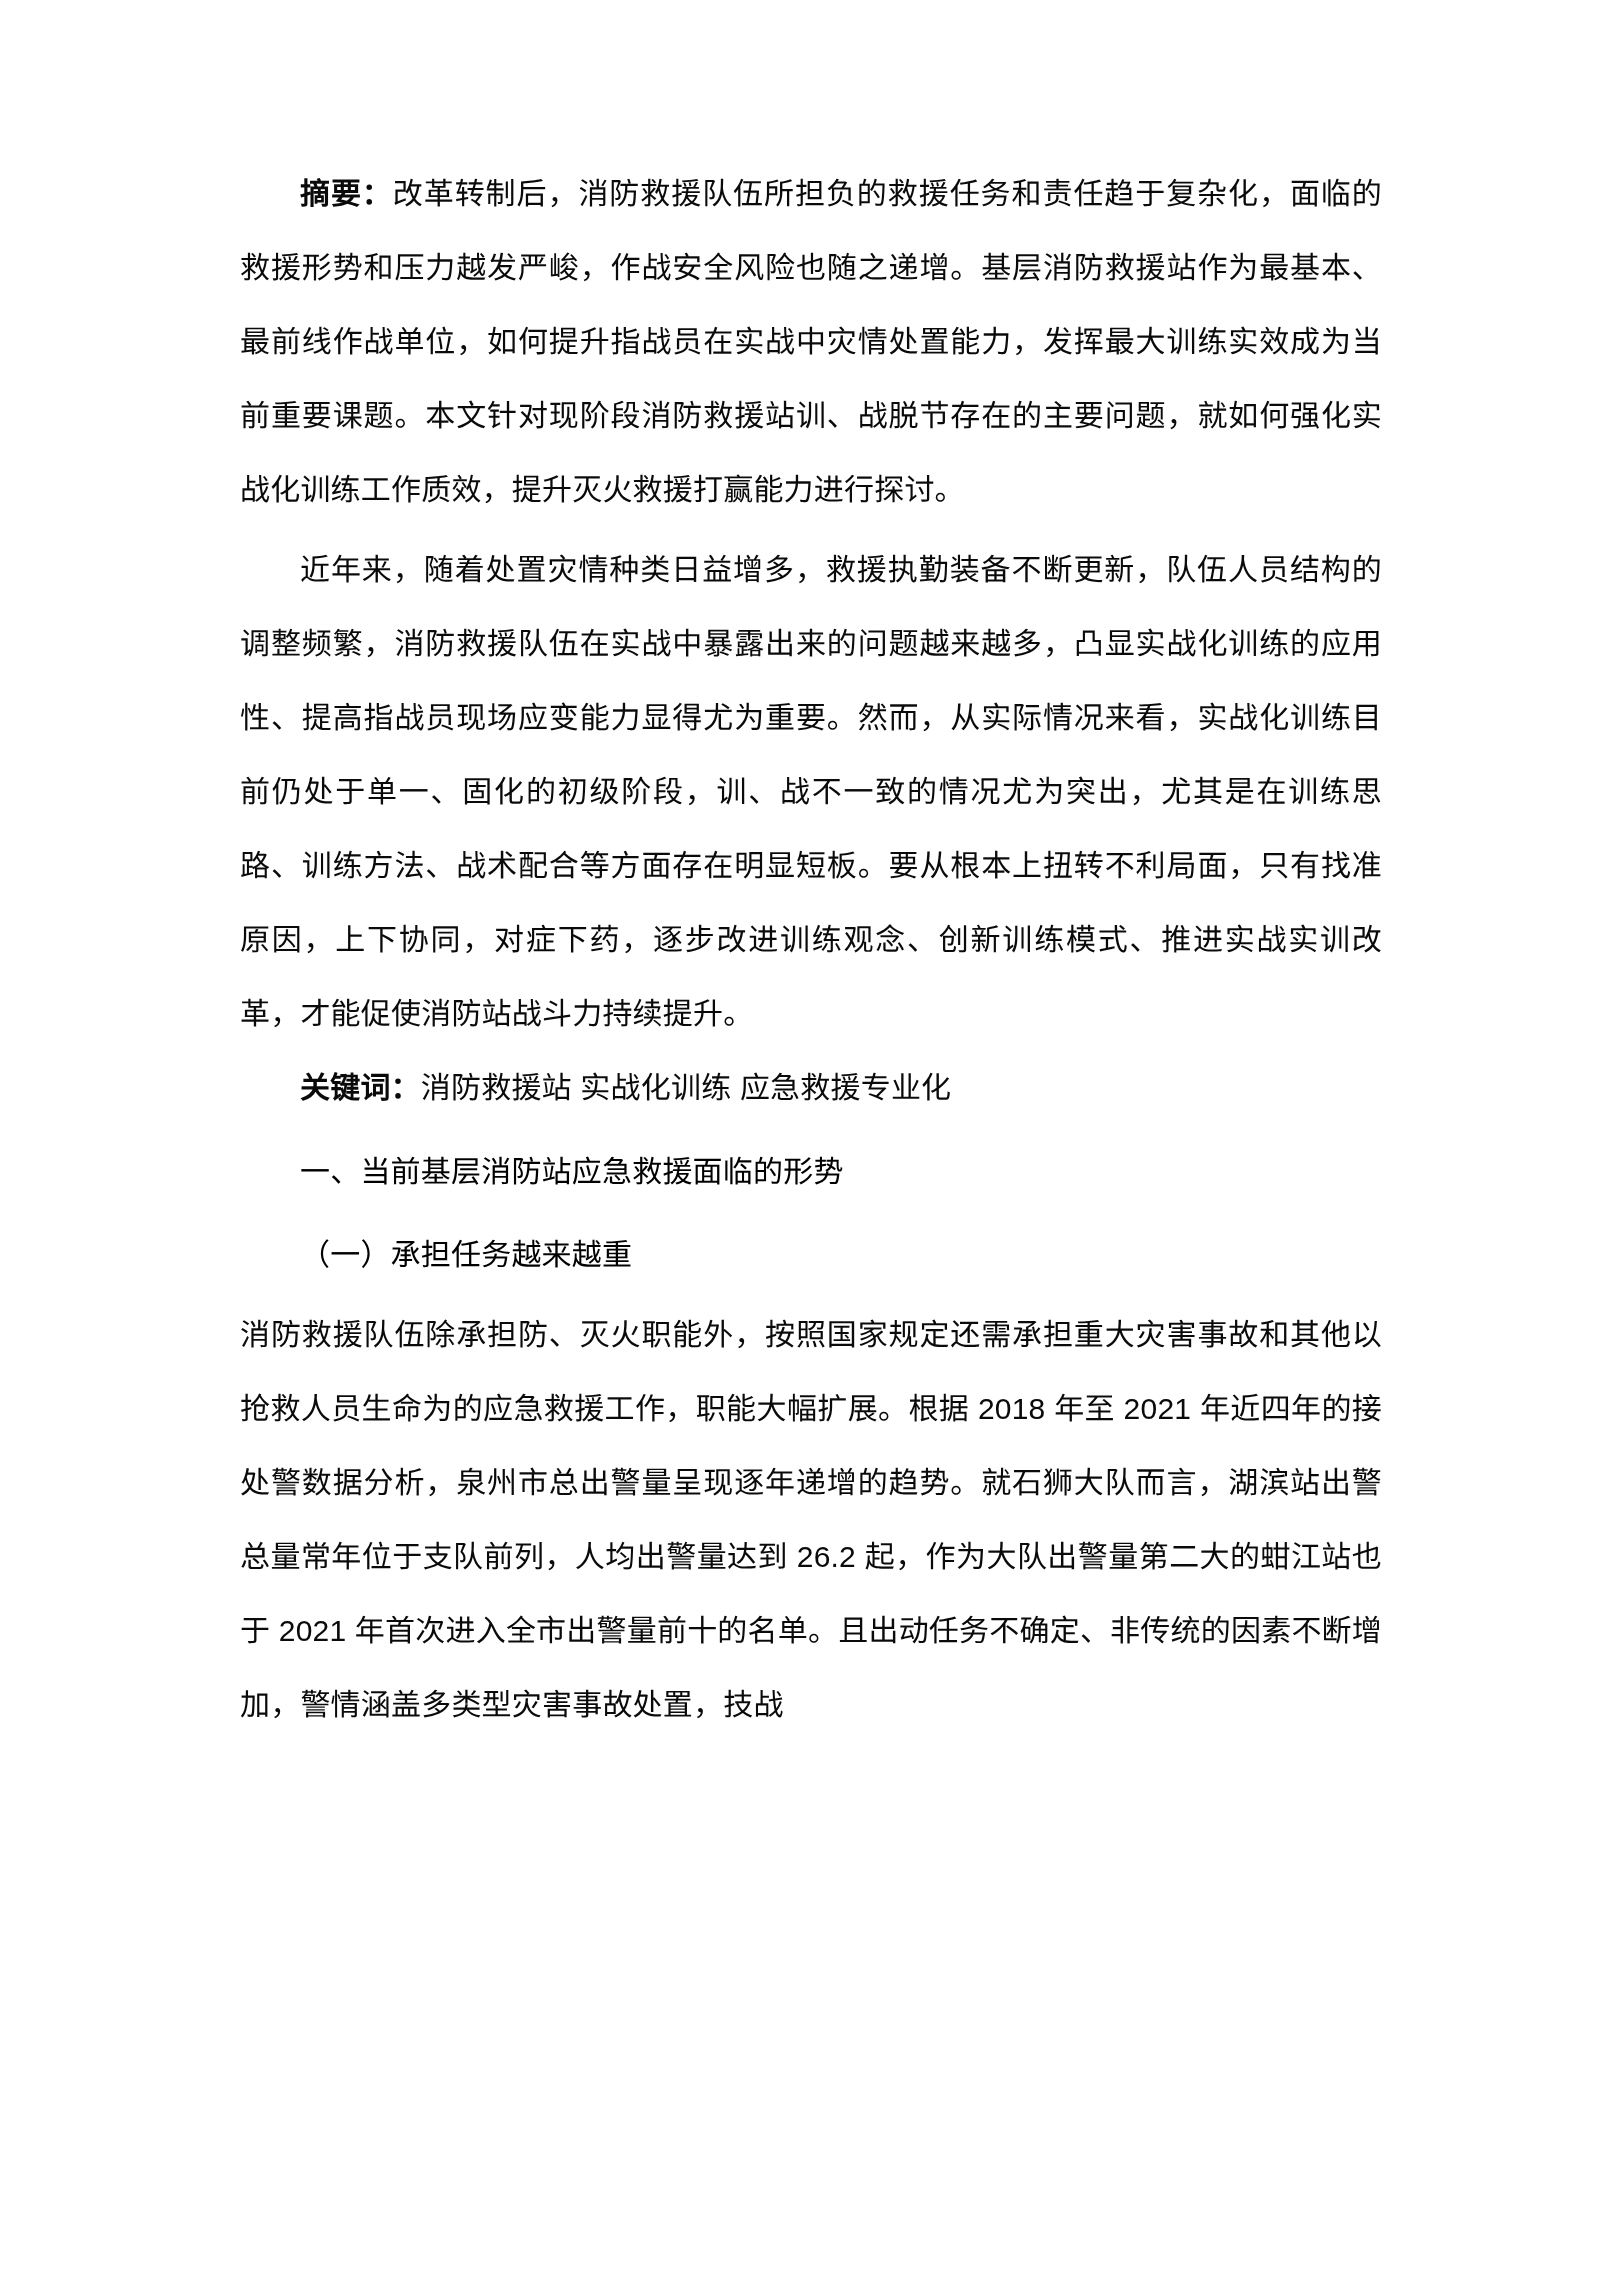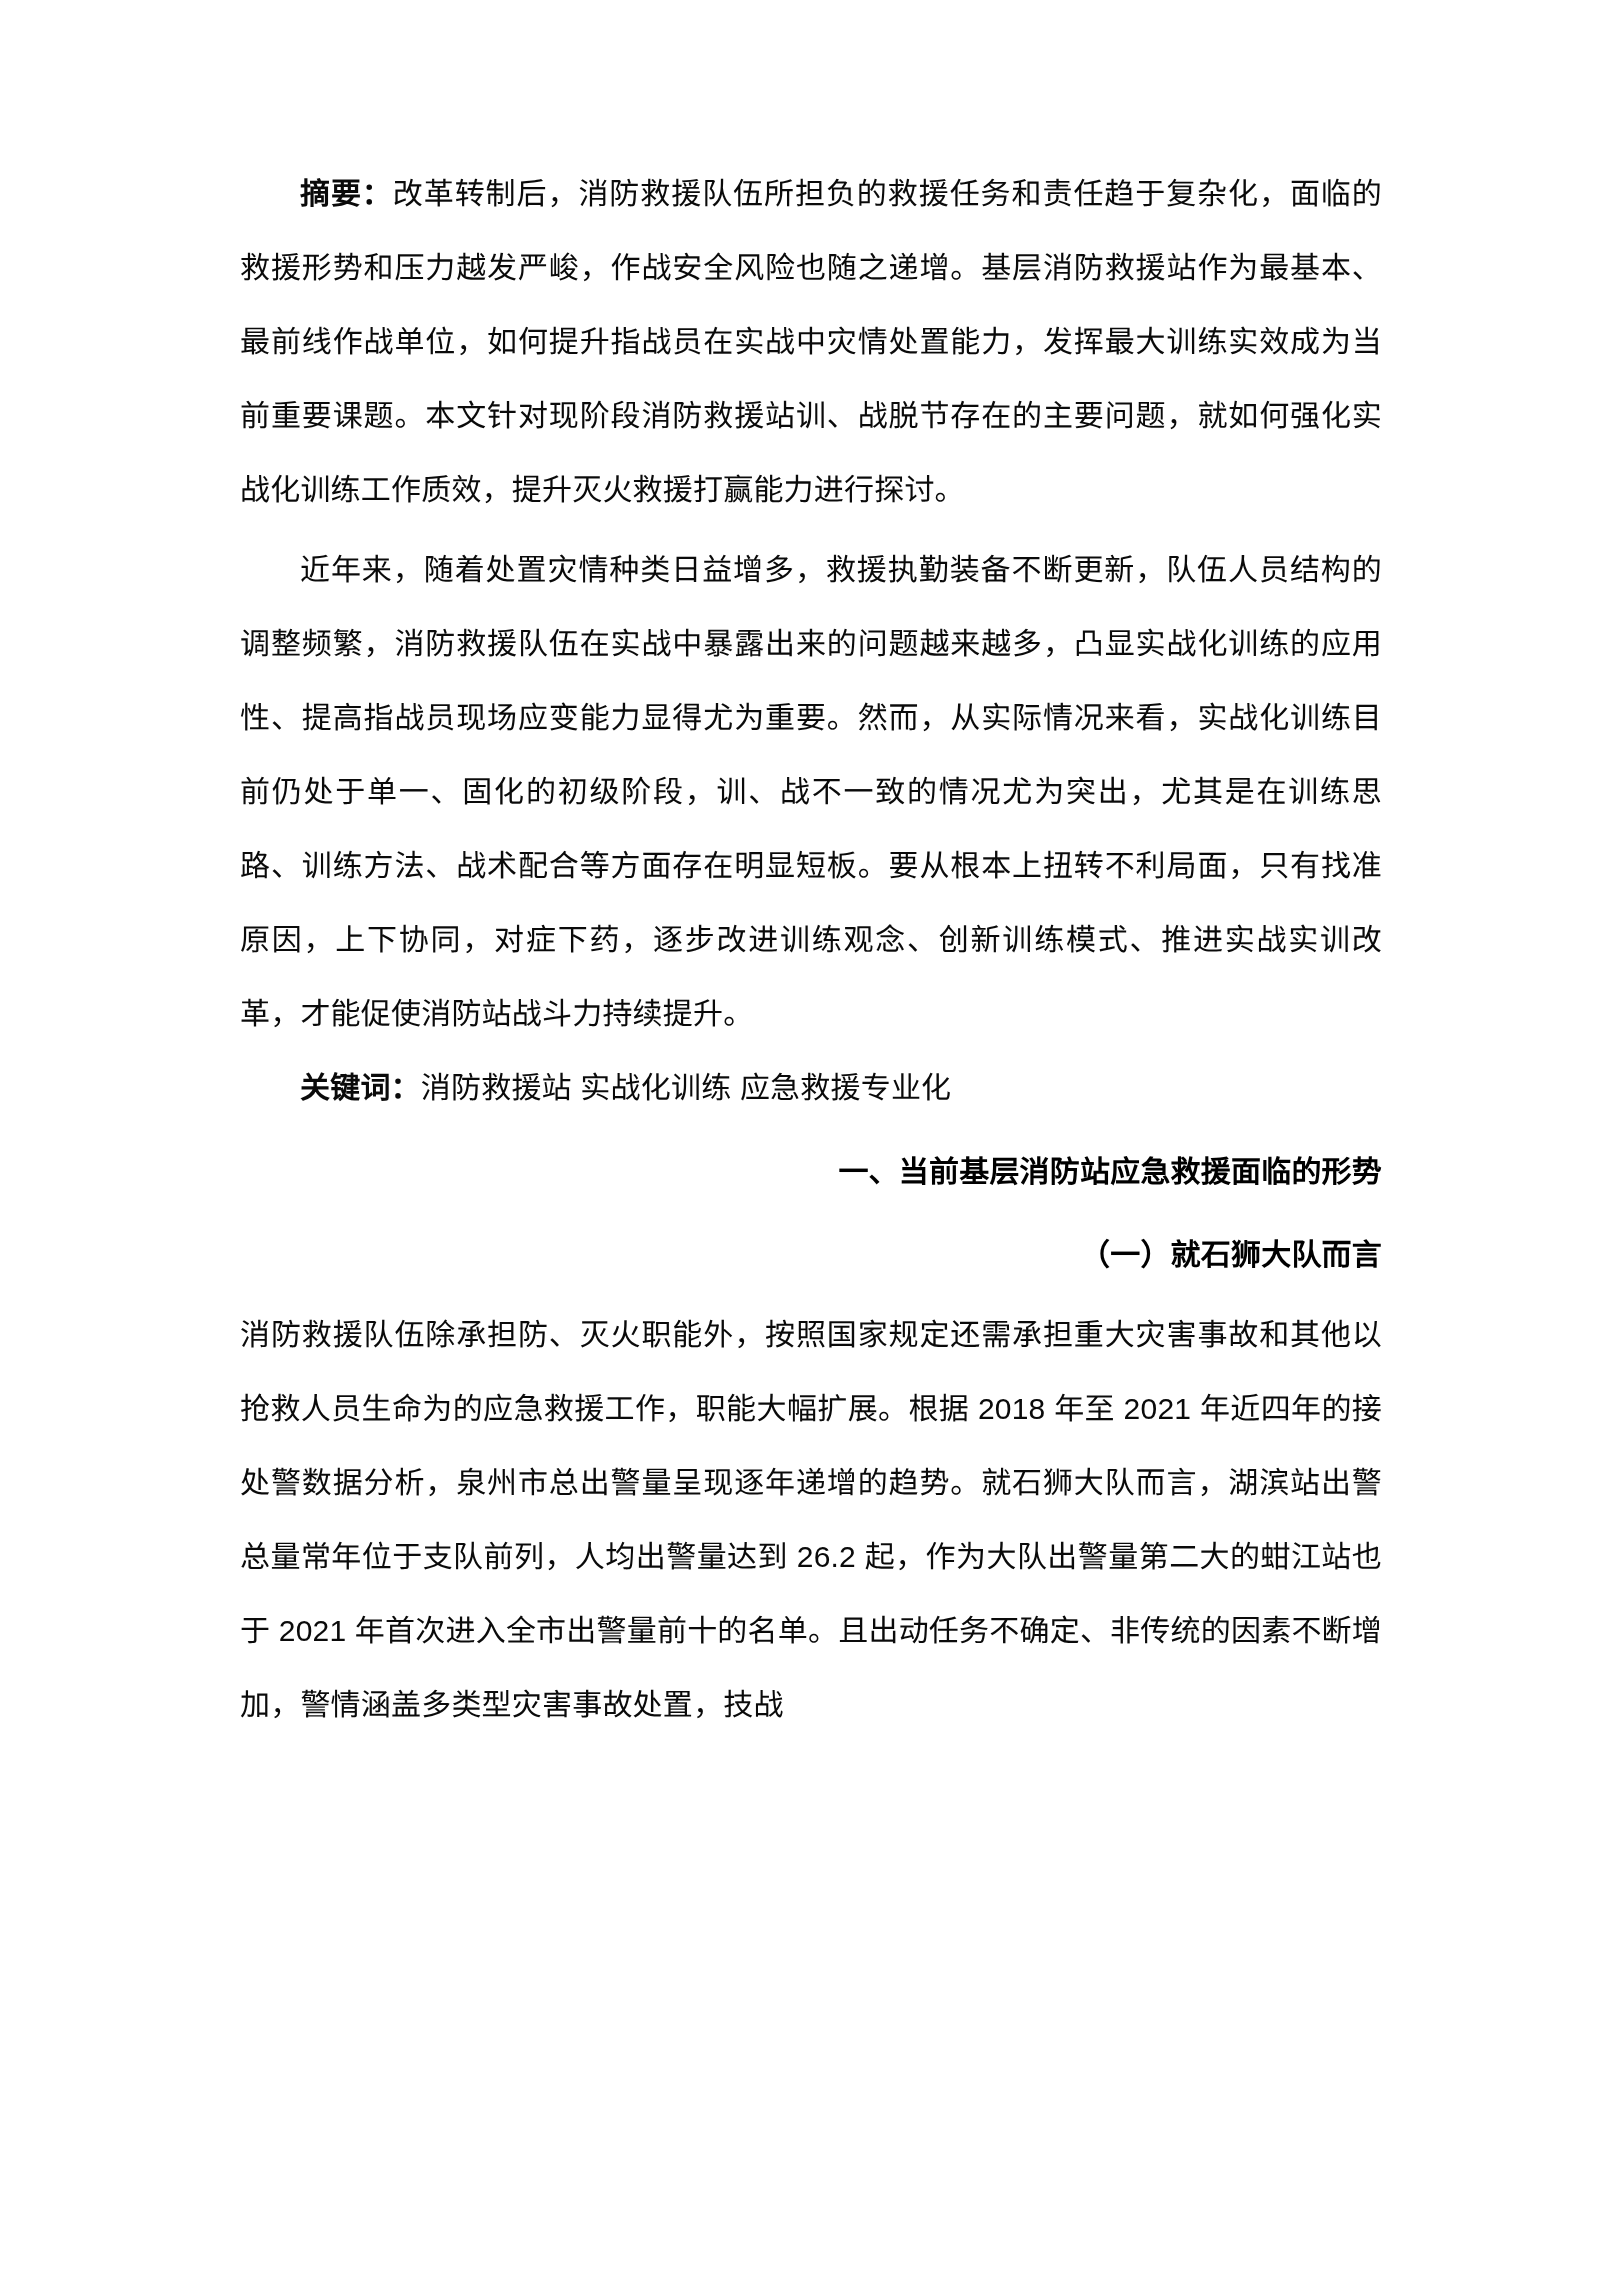--- a/index.html
+++ b/index.html
@@ -44,26 +44,25 @@
   }
   .para.noindent {
     text-indent: 0;
   }
   .lead {
     font-weight: bold;
   }
   .heading {
     font-size: 30px;
     line-height: 74px;
-    font-weight: bold;
+    font-weight: normal;
     margin: 0;
     text-indent: 60px;
     letter-spacing: 0.2px;
     color: #000000;
-    text-align: right;
   }
   .gap-sm { height: 5.9px; }
   .gap-md { height: 9.8px; }
 </style>
 </head>
 <body>
 
 <div class="page">
   <div class="content">
 
@@ -74,21 +73,21 @@
     <p class="para indent"><span>近年来，随着处置灾情种类日益增多，救援执勤装备不断更新，队伍人员结构的调整频繁，消防救援队伍在实战中暴露出来的问题越来越多，凸显实战化训练的应用性、提高指战员现场应变能力显得尤为重要。然而，从实际情况来看，实战化训练目前仍处于单一、固化的初级阶段，训、战不一致的情况尤为突出，尤其是在训练思路、训练方法、战术配合等方面存在明显短板。要从根本上扭转不利局面，只有找准原因，上下协同，对症下药，逐步改进训练观念、创新训练模式、推进实战实训改革，才能促使消防站战斗力持续提升。</span></p>
 
     <p class="para indent"><span class="lead">关键词：</span><span>消防救援站 实战化训练 应急救援专业化</span></p>
 
     <div class="gap-md"></div>
 
     <h2 class="heading">一、当前基层消防站应急救援面临的形势</h2>
 
     <div class="gap-md"></div>
 
-    <h3 class="heading">（一）就石狮大队而言</h3>
+    <h3 class="heading">（一）承担任务越来越重</h3>
 
     <div class="gap-sm"></div>
 
     <p class="para noindent">消防救援队伍除承担防、灭火职能外，按照国家规定还需承担重大灾害事故和其他以抢救人员生命为的应急救援工作，职能大幅扩展。根据 2018 年至 2021 年近四年的接处警数据分析，泉州市总出警量呈现逐年递增的趋势。就石狮大队而言，湖滨站出警总量常年位于支队前列，人均出警量达到 26.2 起，作为大队出警量第二大的蚶江站也于 2021 年首次进入全市出警量前十的名单。且出动任务不确定、非传统的因素不断增加，警情涵盖多类型灾害事故处置，技战</p>
 
   </div>
 </div>
 
 
 </body></html>

